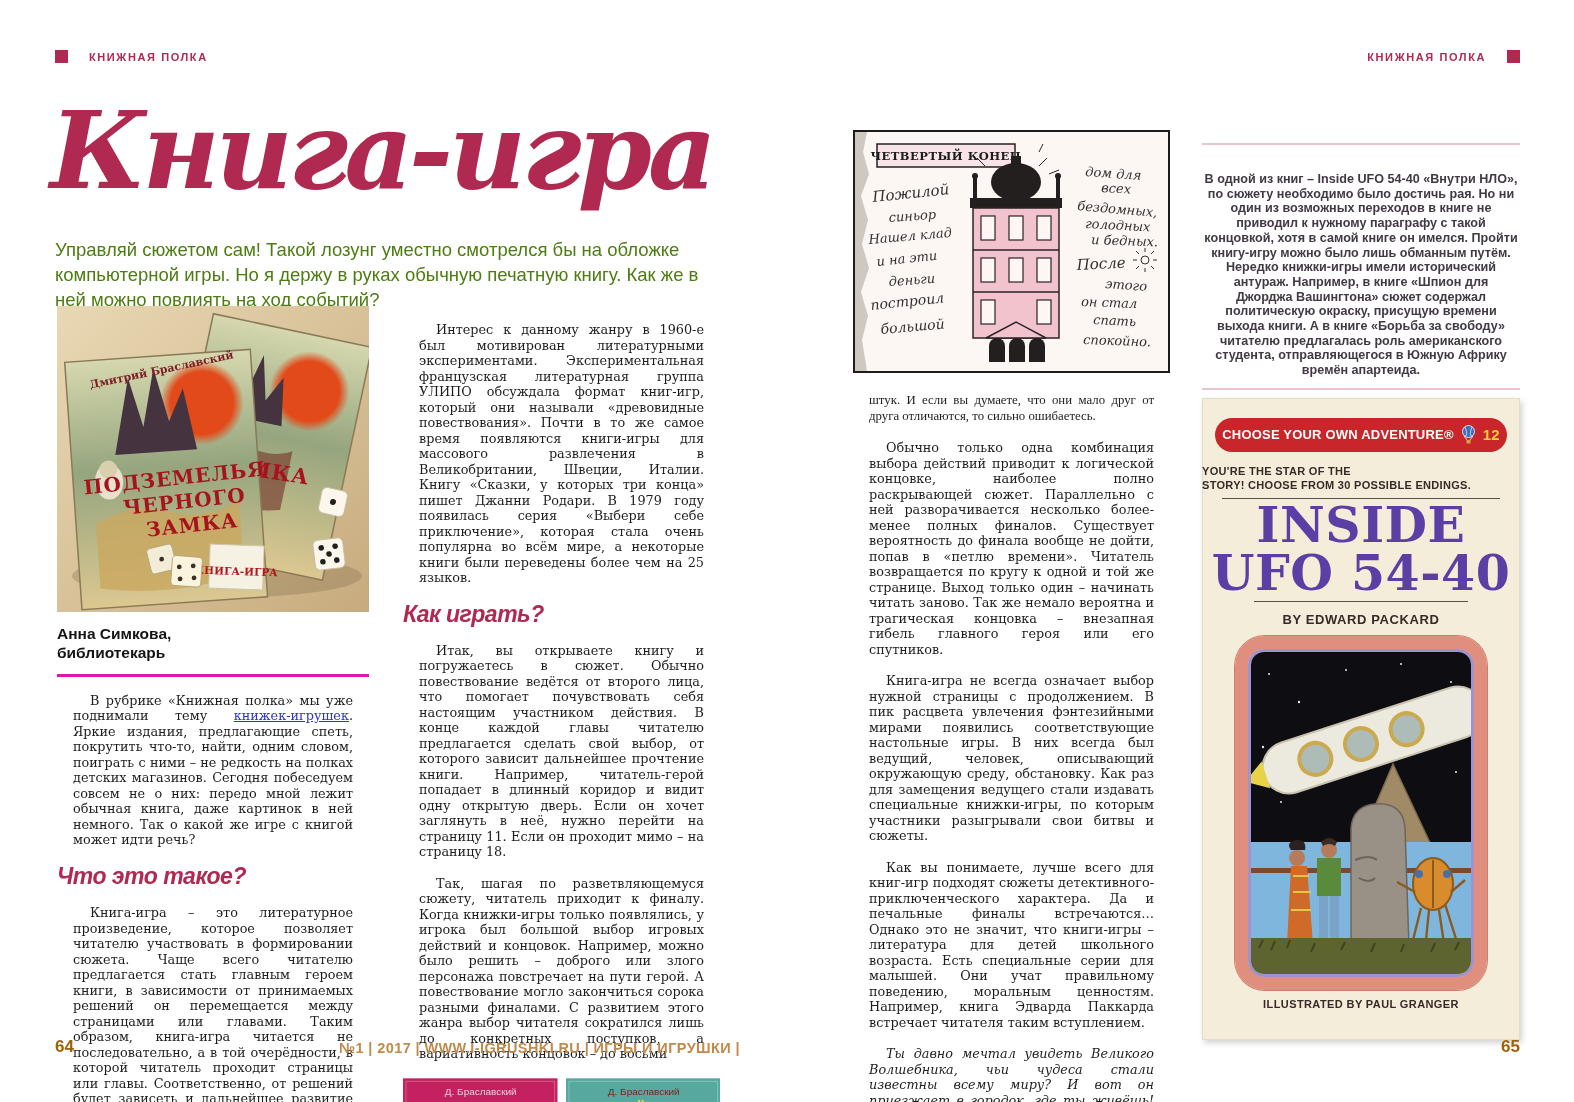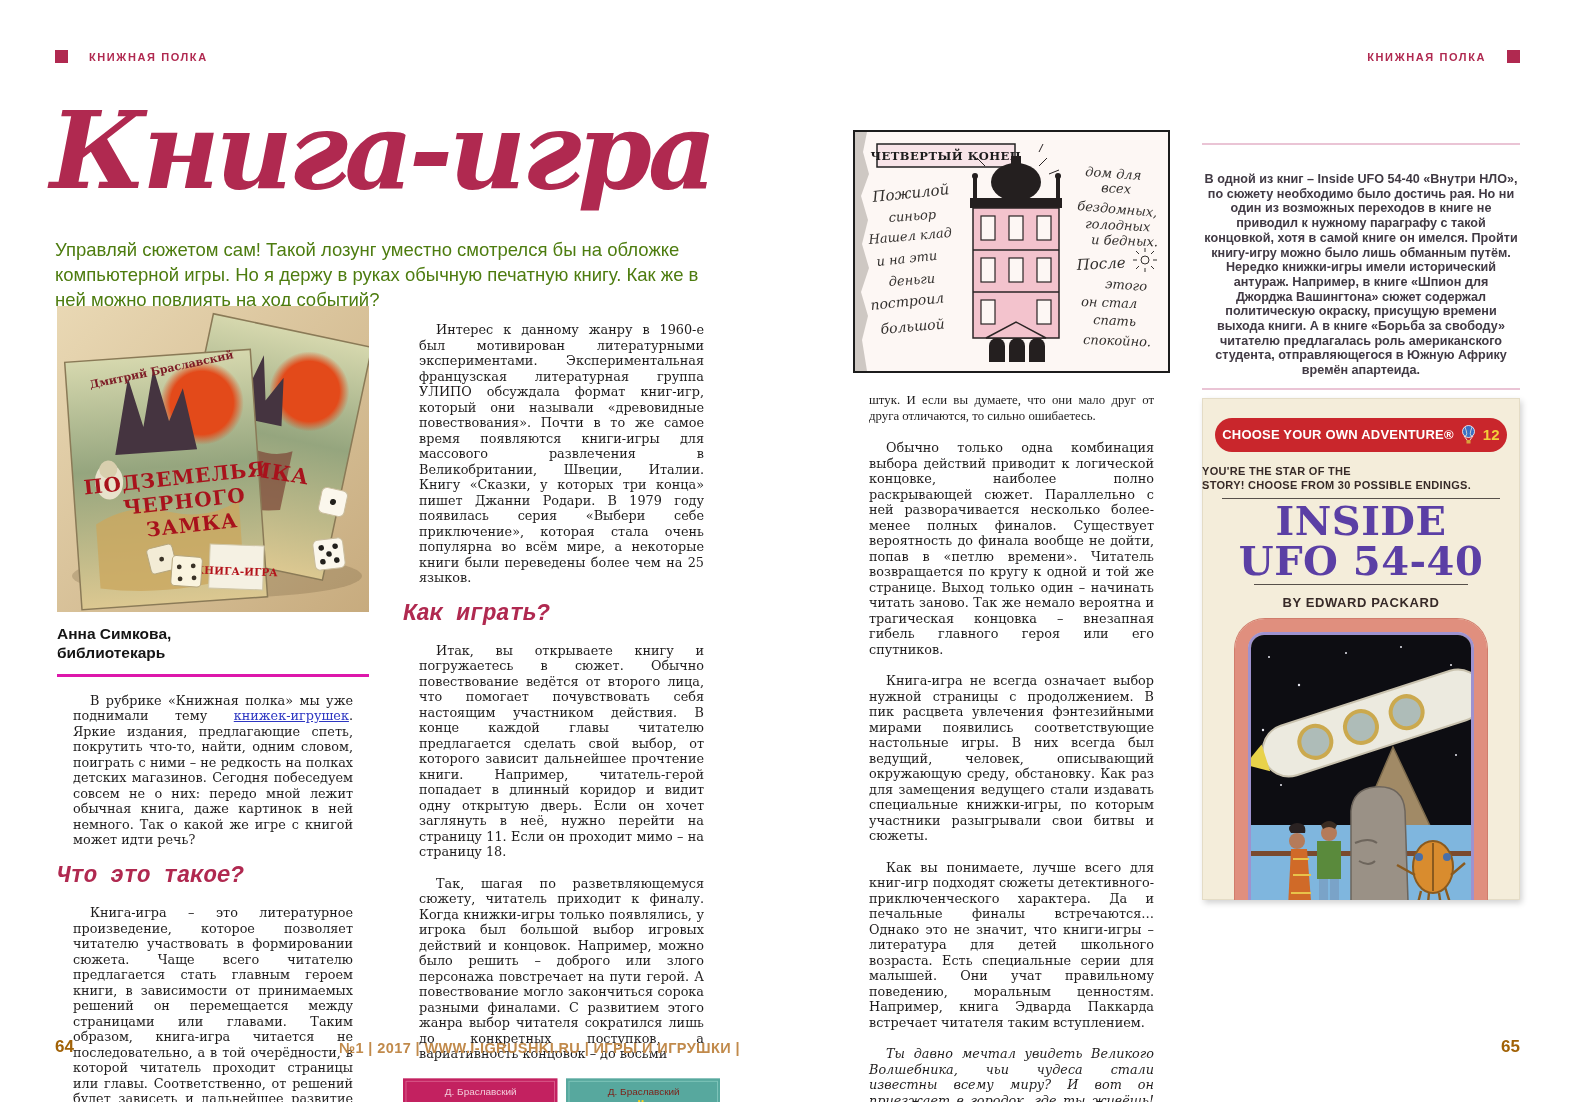--- a/index.html
+++ b/index.html
@@ -16,21 +16,21 @@
             font-style:italic;font-weight:bold;font-size:106px;line-height:1;
             letter-spacing:-4px;color:#b02950;}
   #lp-lead{left:55px;top:226px;width:662px;
            font-family:"Liberation Sans",sans-serif;font-weight:normal;
            font-size:18.5px;line-height:1.34;color:#4d7c0f;margin-top:12px;}
   
   .col{position:absolute;}
   .bt p{margin:16px;text-indent:17px;text-align:justify;
         font-size:12.8px;line-height:15.5px;color:#1e1c1c;}
   .bt p.noindent{text-indent:0;font-family:Liberation Serif, serif;}
-  .h-script{font-family:Liberation Mono, monospace;font-style:italic;font-weight:bold;
+  .h-script{font-family:Liberation Sans, sans-serif;font-style:italic;font-weight:bold;
             font-size:23px;line-height:1.1;color:#b02950;margin:9px 0 6px;letter-spacing:-0.5px;}
   .quote{font-style:italic;margin:13px 0;}
   .caption{font-family:"Liberation Sans",sans-serif;font-weight:bold;
            font-size:15.5px;line-height:1.22;color:#141414;margin-top:9px;}
   .magenta-rule{height:3px;background:#dd17ab;margin:11px 0 11px;}
   a.inline-link{color:#2d36c2;text-decoration:underline;}
   
   .covers-row{display:flex;gap:8px;margin-top:15px;}
   
   .pagenum{font-family:"Liberation Sans",sans-serif;font-weight:bold;
@@ -38,33 +38,33 @@
   #footer-center{left:295px;top:1040px;width:445px;text-align:right;
       font-family:"Liberation Sans",sans-serif;font-weight:bold;
       font-size:14.5px;letter-spacing:0.4px;color:#c18a4b;}
   
   #rp-sidebar{left:1202px;top:143px;width:318px;}
   .sb-rule{height:2px;background:#eac4d5;}
   .sb-text{padding:27px 2px 10px;text-align:center;
            font-family:"Liberation Sans",sans-serif;font-weight:bold;
            font-size:12.6px;line-height:14.7px;color:#413a44;}
   
-  .cyoa{width:318px;height:502px;background:#f4edda;margin-top:8px;
+  .cyoa{width:318px;height:642px;background:#f4edda;margin-top:8px;
         box-shadow:0 0 0 1px #e4dcc6 inset, 2px 3px 6px rgba(0,0,0,0.18);
         font-family:"Liberation Sans",sans-serif;overflow:hidden;}
   .cyoa-banner{margin:20px 13px 0;height:34px;background:#c9262c;border-radius:17px;
         display:flex;align-items:center;justify-content:center;gap:7px;
         color:#fff;font-weight:bold;font-size:13px;letter-spacing:0.2px;}
   .cyoa-num{color:#f2cf3a;font-size:15px;font-weight:bold;}
   .cyoa-tag{margin-top:13px;text-align:left;font-weight:bold;font-size:11px;
         line-height:1.25;letter-spacing:0.3px;color:#372a28;}
   .cyoa-hr{border:none;border-top:1.5px solid #57504a;margin:6px 20px 0;}
   .cyoa-hr2{border:none;border-top:1.5px solid #57504a;margin:4px 52px 0;}
   .cyoa-title{margin-top:2px;text-align:center;font-family:"DejaVu Serif",serif;
-        font-weight:bold;font-size:40px;line-height:0.98;letter-spacing:0.5px;color:#5b3fa5;}
+        font-weight:bold;font-size:49px;line-height:0.98;letter-spacing:0.5px;color:#5b3fa5;}
   .cyoa-author{margin-top:10px;text-align:center;font-weight:bold;font-size:13px;
         letter-spacing:0.6px;color:#372a28;}
   .cyoa-frame{margin:9px auto 0;width:226px;border:13px solid #e08f7e;border-radius:30px;
         box-shadow:0 0 0 1px #d07d6c;}
   .cyoa-frame-inner{border:3px solid #9e92cf;border-radius:16px;overflow:hidden;line-height:0;}
   .cyoa-illustrator{margin-top:8px;text-align:center;font-weight:bold;font-size:11px;
         letter-spacing:0.4px;color:#372a28;}
 </style>
 </head>
 <body>

